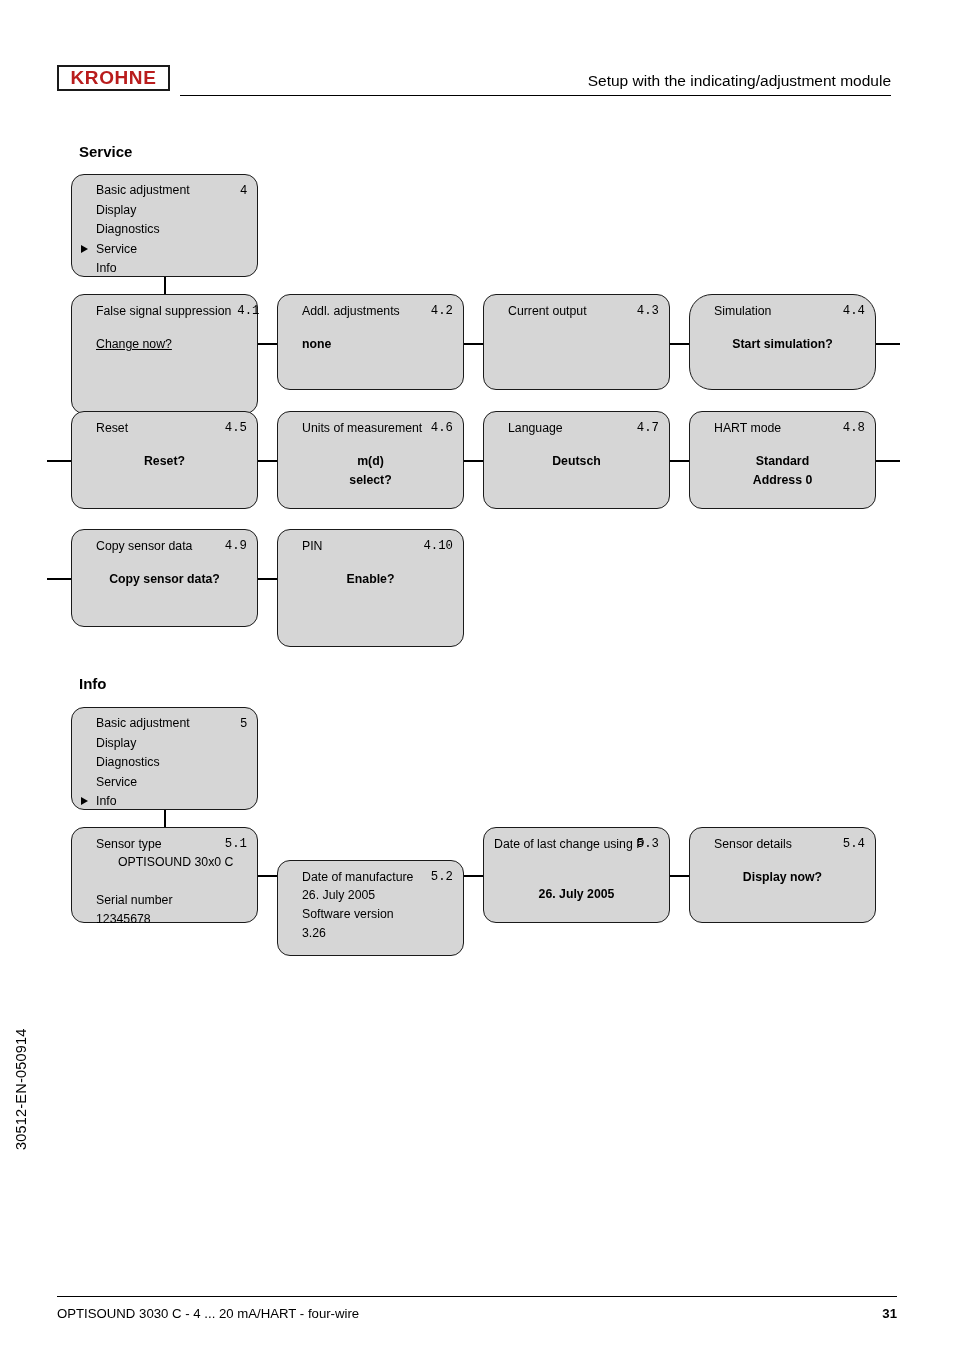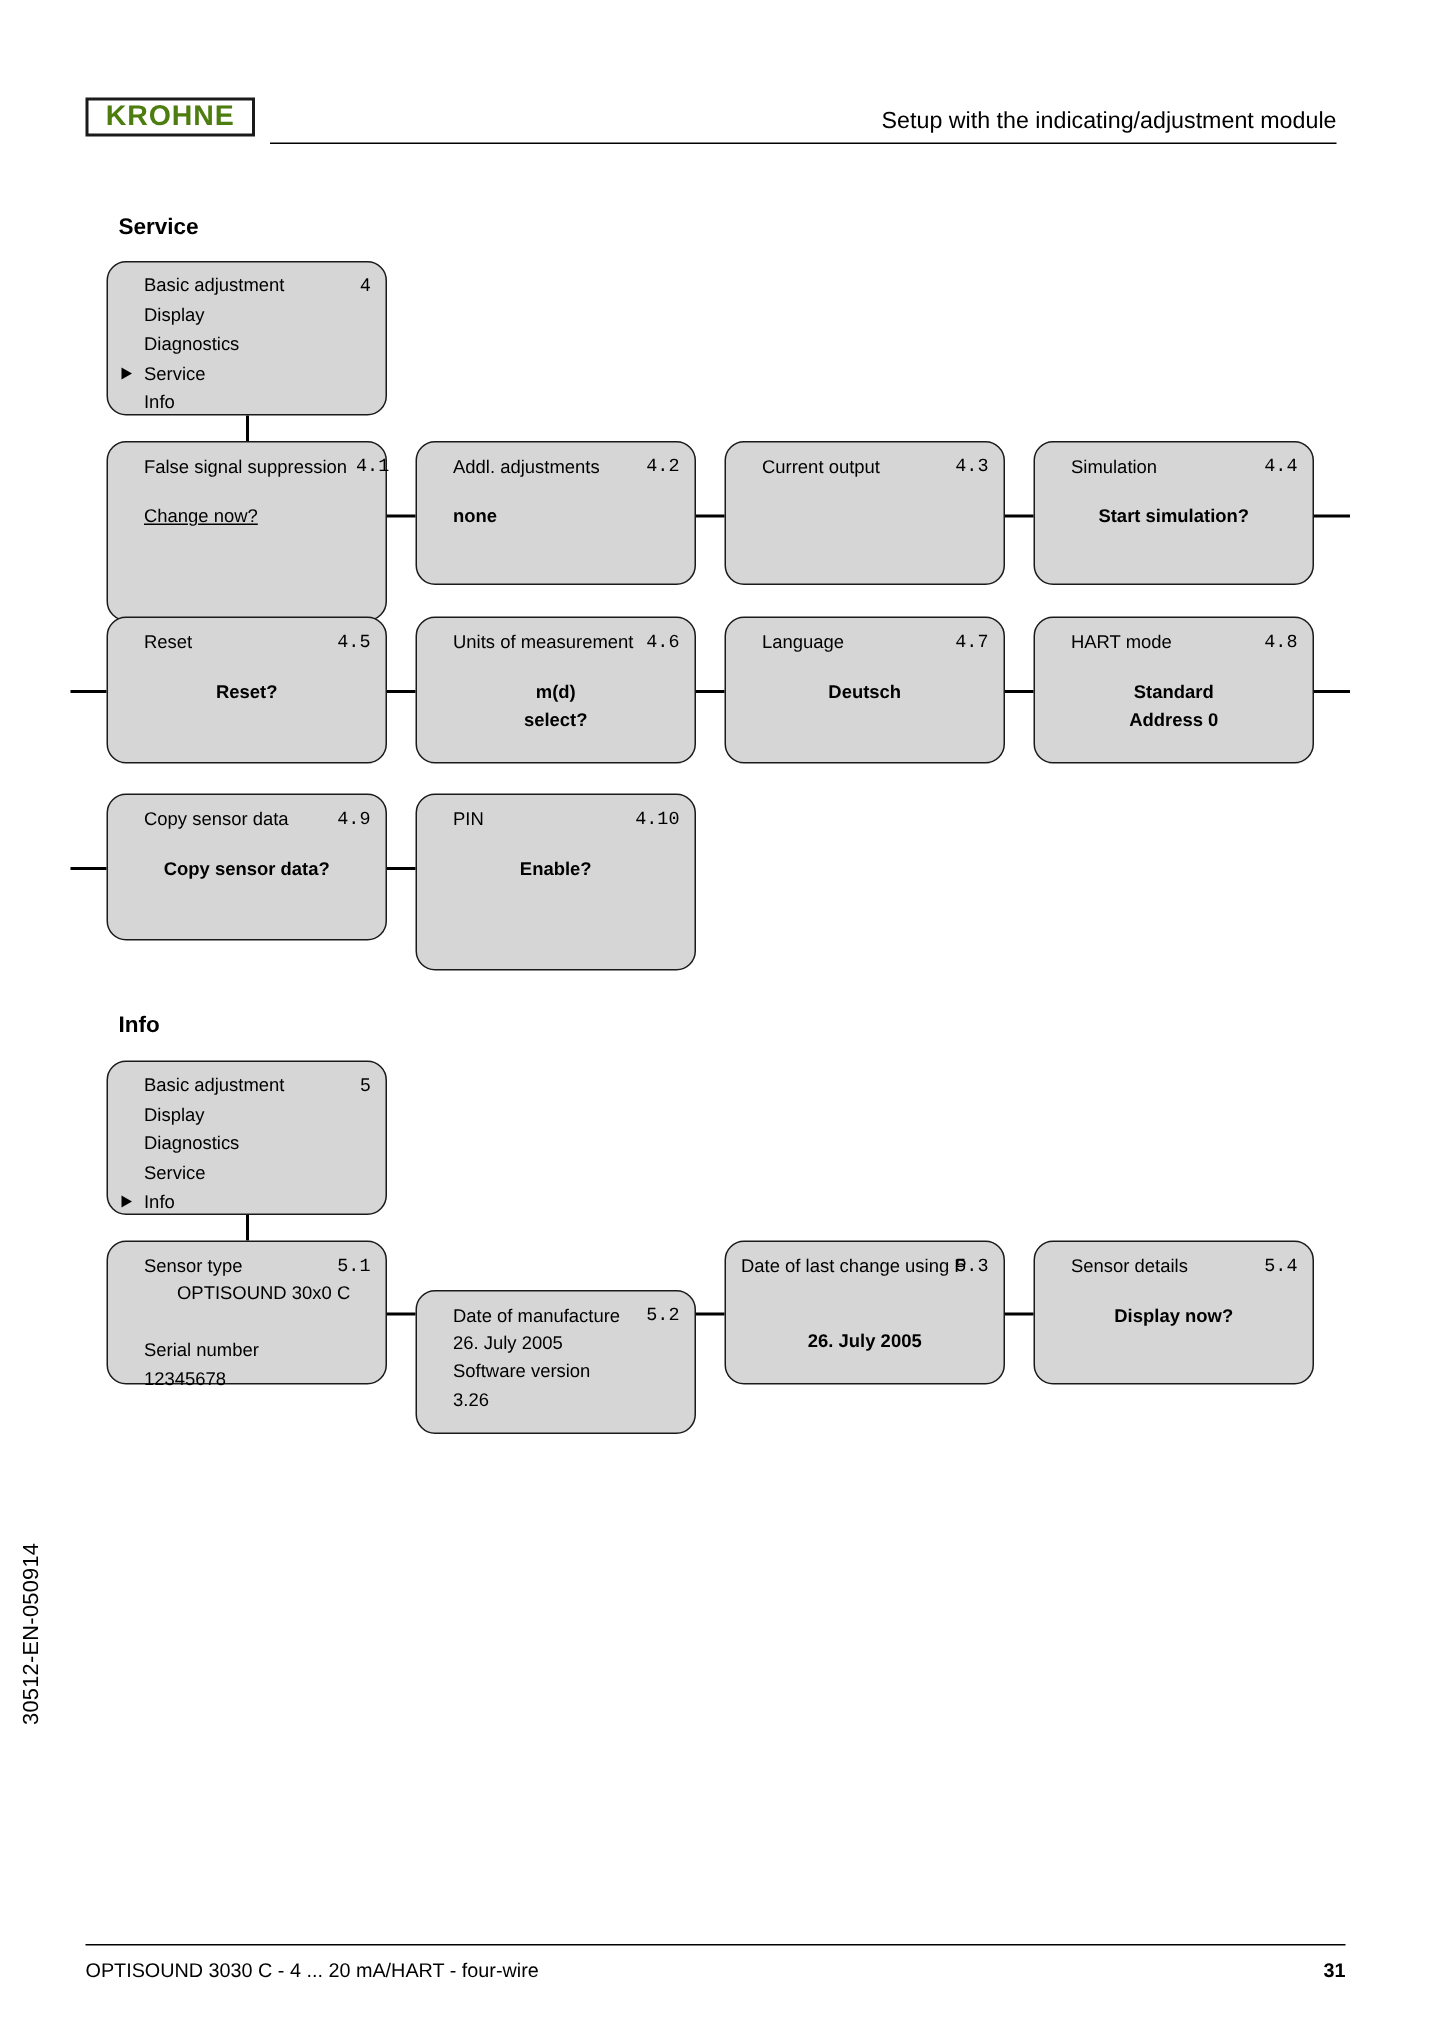--- a/index.html
+++ b/index.html
@@ -26,21 +26,21 @@
     width: 113px; height: 26px;
     border: 2px solid #1a1a1a;
     display: flex;
     align-items: center;
     justify-content: center;
   }
   .logo-text {
     font-size: 19px;
     font-weight: bold;
     letter-spacing: 0.6px;
-    color: #4d7c0f;
+    color: #b91c1c;
     font-family: "Liberation Sans", sans-serif;
   }
   .header-title {
     position: absolute;
     right: 63px; top: 72px;
     font-size: 15.5px;
     text-align: right;
     white-space: nowrap;
   }
   .header-rule {
@@ -192,21 +192,21 @@
   <div class="bx-body left bold" style="top:40px;">
     <div>none</div>
   </div>
 </div>
 <div class="dbox" id="box-4-3" style="left:483px; top:294px; width:187px; height:96px;">
   <div class="bx-head">
     <span>Current output</span>
     <span class="bx-num">4.3</span>
   </div>
 </div>
-<div class="dbox" id="box-4-4" style="left:689px; top:294px; width:187px; height:96px;">
+<div class="dbox" id="box-4-4" style="left:689px; top:294px; width:187px; height:96px;border-radius:23px;">
   <div class="bx-head">
     <span>Simulation</span>
     <span class="bx-num">4.4</span>
   </div>
   <div class="bx-body center bold" style="top:40px;">
     <div>Start simulation?</div>
   </div>
 </div>
 <div class="conn-h" style="left:258px; top:343px; width:19px;"></div>
 <div class="conn-h" style="left:464px; top:343px; width:19px;"></div>

